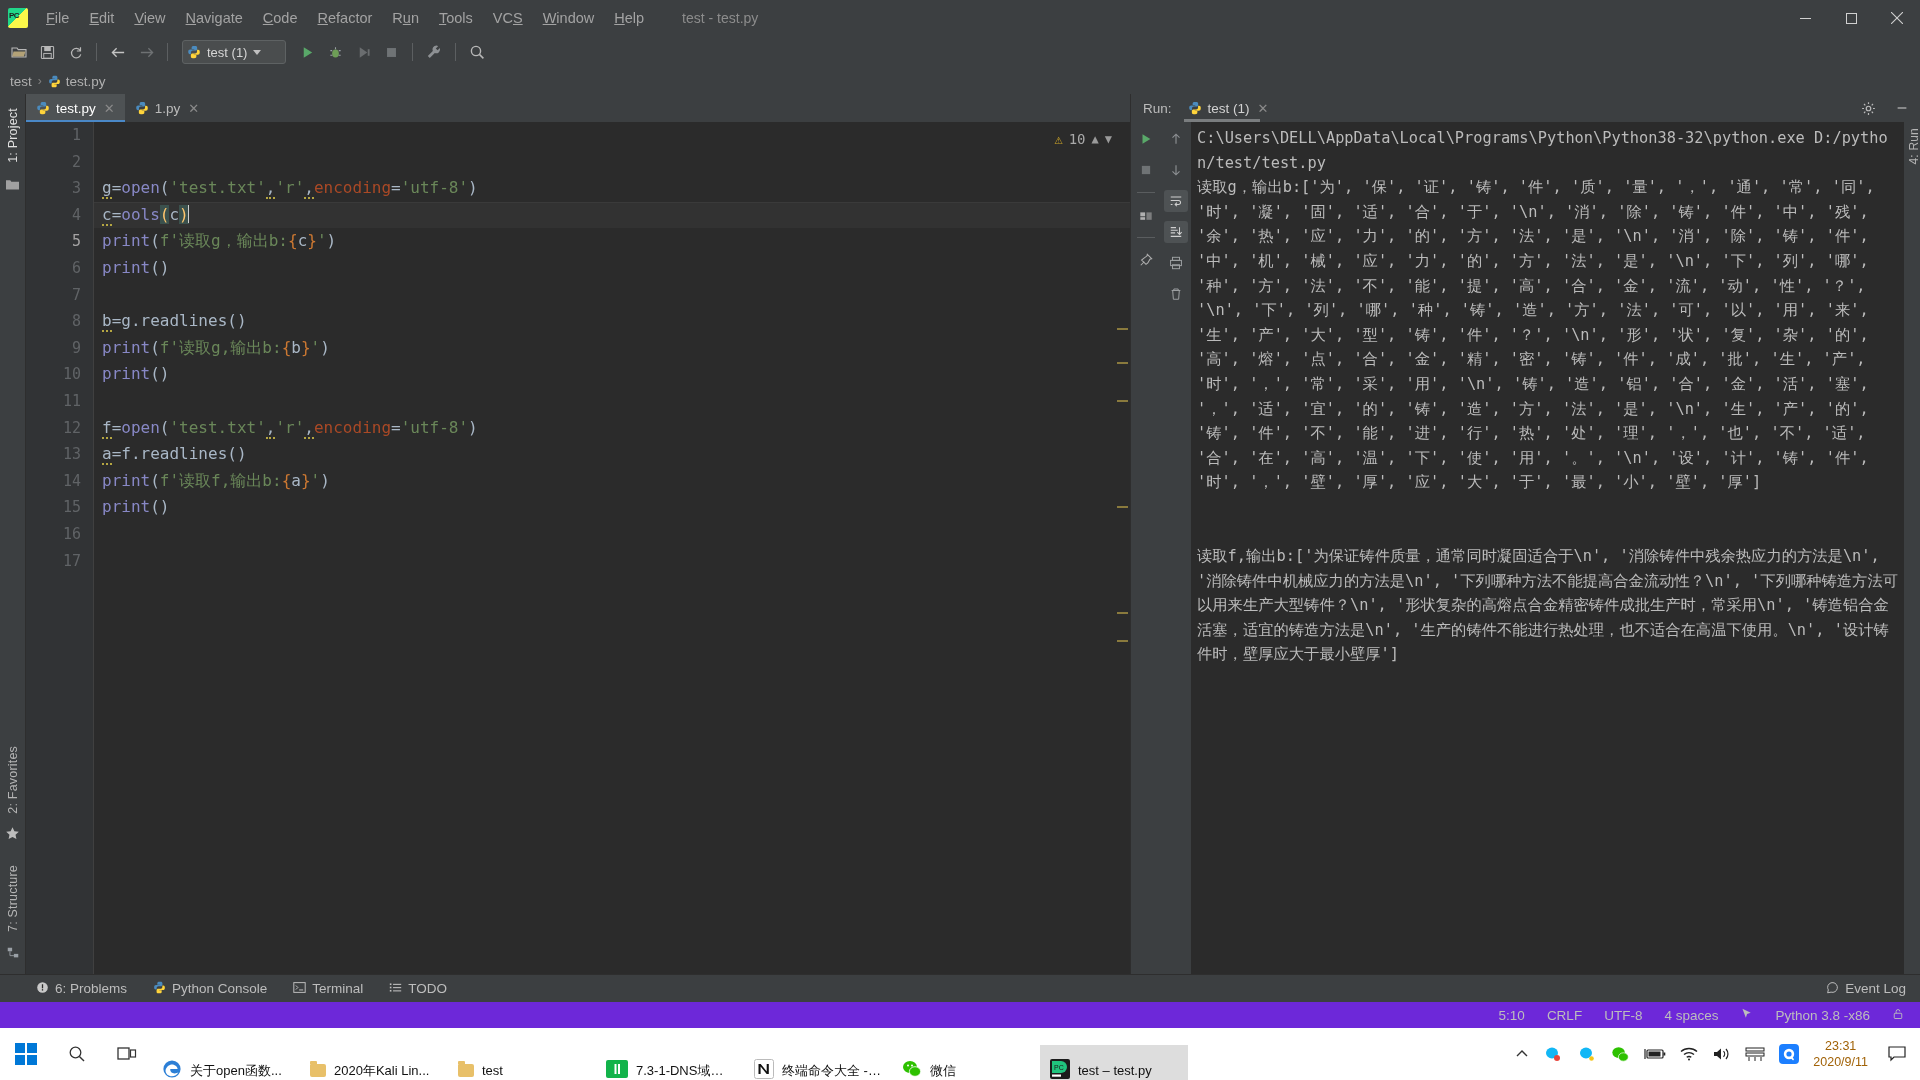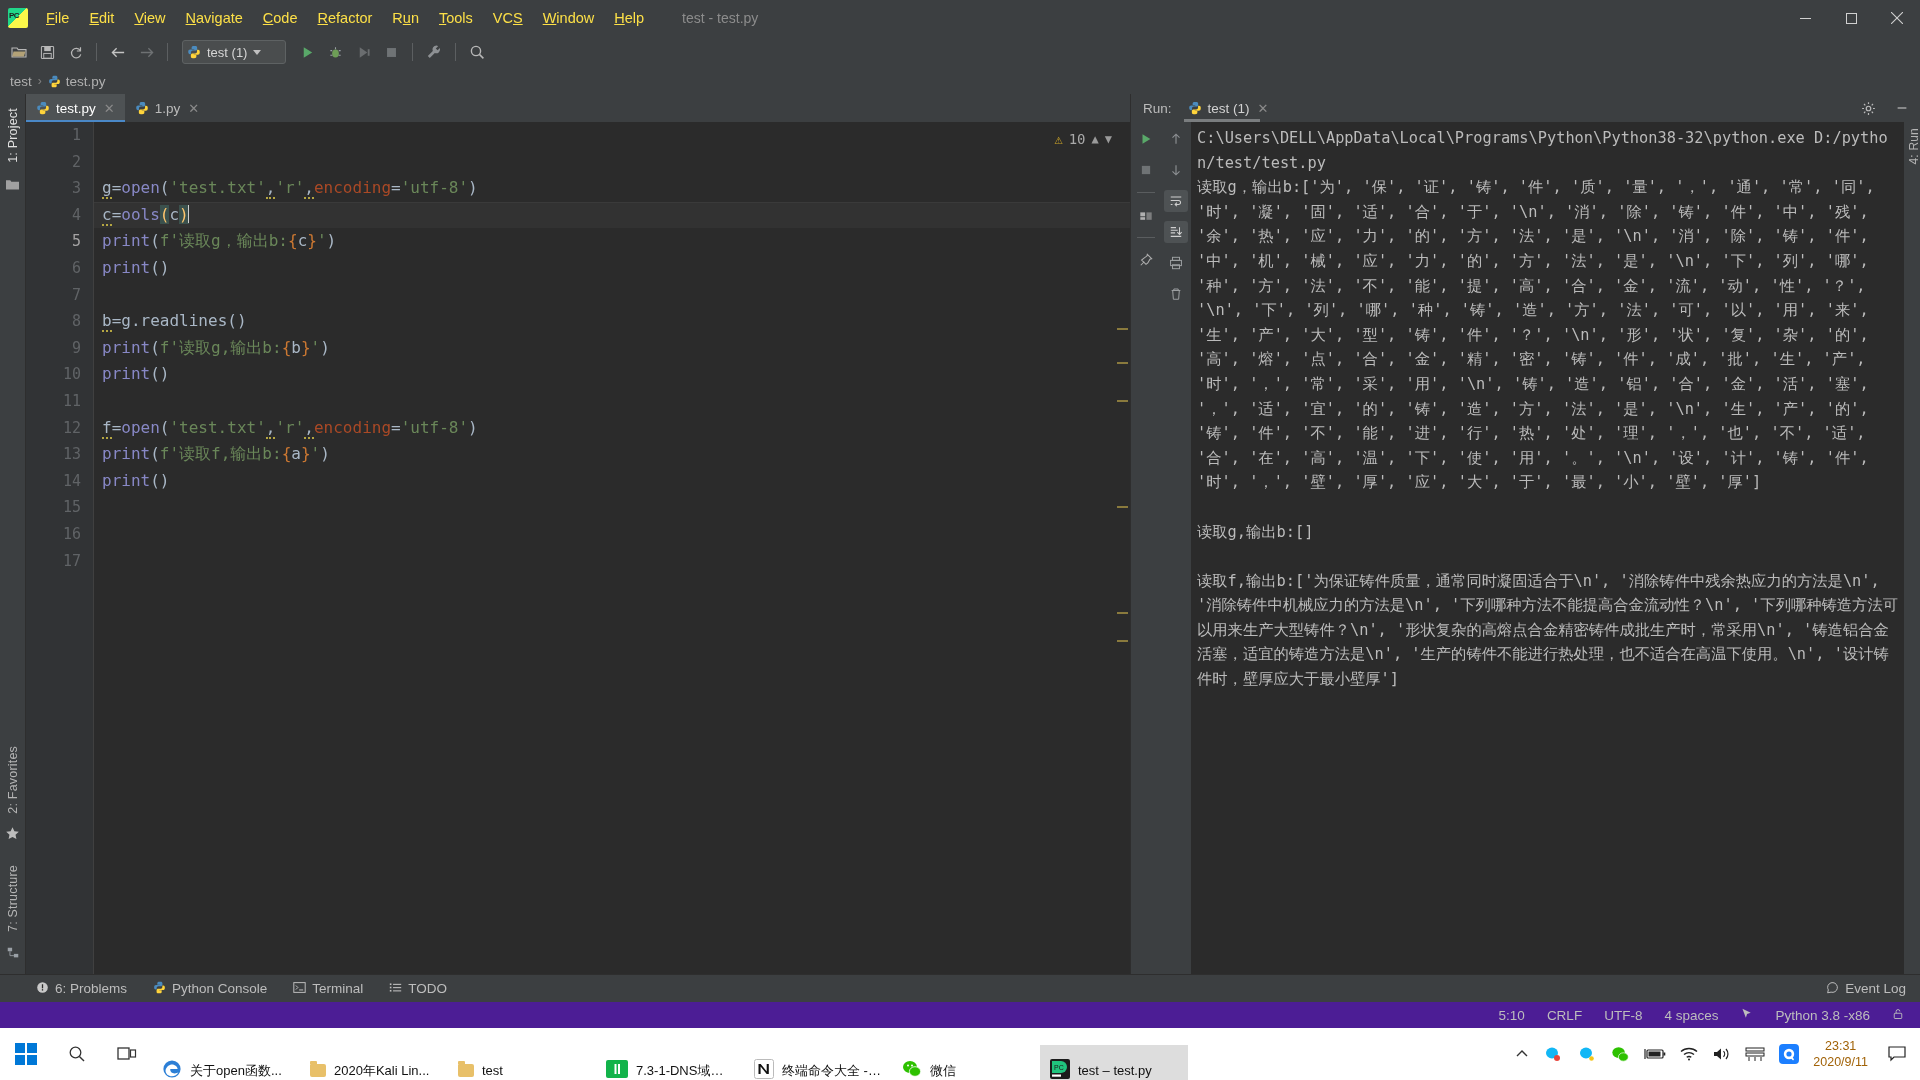--- a/index.html
+++ b/index.html
@@ -21,21 +21,21 @@
     width: 20px; height: 20px; margin: 0 8px 0 8px; border-radius: 2px;
     background: linear-gradient(135deg,#21d789 0%,#21d789 45%,#fcf84a 46%,#fcf84a 100%);
     position: relative; flex: 0 0 20px;
   }
   .pc-logo::after {
     content: "PC"; position: absolute; left: 1px; top: 3px;
     font-size: 8px; font-weight: bold; color: #1d1d1d; letter-spacing: -0.5px;
   }
   .menubar { display: flex; align-items: center; height: 100%; }
   .menu-item {
-    padding: 4px 10px; font-size: 14.5px; color: #fde047; cursor: default;
+    padding: 4px 10px; font-size: 14.5px; color: #a3a3a3; cursor: default;
     line-height: 18px;
   }
   .menu-item u { text-decoration: underline; }
   .win-title {
     font-size: 14px; color: #8c8c8c; margin-left: 28px; white-space: nowrap;
   }
   .win-controls {
     position: absolute; right: 0; top: 0; height: 36px; display: flex; align-items: center;
   }
   .win-btn {
@@ -187,21 +187,21 @@
   
   .bottombar {
     height: 28px; flex: 0 0 28px; background: #3c3f41; display: flex; align-items: center;
     padding-left: 36px; gap: 26px; border-top: 1px solid #2e2e2e; position: relative;
   }
   .bb-item { display: flex; align-items: center; gap: 6px; font-size: 13.5px; color: #bdbdbd; }
   .bb-right { position:absolute; right: 14px; display:flex; align-items:center; gap:6px; font-size:13.5px; color:#bdbdbd; }
 
   
   .statusbar {
-    height: 26px; flex: 0 0 26px; background: #4c1d95; display: flex; align-items: center;
+    height: 26px; flex: 0 0 26px; background: #6d28d9; display: flex; align-items: center;
     justify-content: flex-end; gap: 22px; padding-right: 16px; font-size: 13.5px; color: #bdbdbd;
   }
 
   
   .taskbar {
     height: 52px; flex: 0 0 52px; background: #ffffff; display: flex; align-items: center;
     position: relative;
   }
   .start-btn { width: 52px; height: 52px; display:flex; align-items:center; justify-content:center; }
   .tb-search { width: 50px; height: 52px; display:flex; align-items:center; justify-content:center; }
@@ -448,20 +448,21 @@
             <div class="code-line"><span class="tok-var squiggle">g</span><span class="tok-op">=</span><span class="tok-fn">open</span><span class="tok-brace">(</span><span class="tok-str">'test.txt'</span><span class="tok-op squiggle">,</span><span class="tok-str">'r'</span><span class="tok-op squiggle">,</span><span class="tok-kwarg">encoding</span><span class="tok-op">=</span><span class="tok-str">'utf-8'</span><span class="tok-brace">)</span></div>
             <div class="code-line highlight"><span class="tok-var squiggle">c</span><span class="tok-op">=</span><span class="tok-fn">ools</span><span class="sel-paren">(</span><span class="tok-var">c</span><span class="sel-paren">)</span><span class="caret-bar"></span></div>
             <div class="code-line"><span class="tok-fn">print</span><span class="tok-brace">(</span><span class="tok-str">f</span><span class="tok-str">'读取g，输出b:</span><span class="tok-fstr-brace">{</span><span class="tok-var">c</span><span class="tok-fstr-brace">}</span><span class="tok-str">'</span><span class="tok-brace">)</span></div>
             <div class="code-line"><span class="tok-fn">print</span><span class="tok-brace">()</span></div>
             <div class="code-line"></div>
             <div class="code-line"><span class="tok-var squiggle">b</span><span class="tok-op">=</span><span class="tok-var">g</span><span class="tok-op">.</span><span class="tok-var">readlines</span><span class="tok-brace">()</span></div>
             <div class="code-line"><span class="tok-fn">print</span><span class="tok-brace">(</span><span class="tok-str">f</span><span class="tok-str">'读取g,输出b:</span><span class="tok-fstr-brace">{</span><span class="tok-var">b</span><span class="tok-fstr-brace">}</span><span class="tok-str">'</span><span class="tok-brace">)</span></div>
             <div class="code-line"><span class="tok-fn">print</span><span class="tok-brace">()</span></div>
             <div class="code-line"></div>
             <div class="code-line"><span class="tok-var squiggle">f</span><span class="tok-op">=</span><span class="tok-fn">open</span><span class="tok-brace">(</span><span class="tok-str">'test.txt'</span><span class="tok-op squiggle">,</span><span class="tok-str">'r'</span><span class="tok-op squiggle">,</span><span class="tok-kwarg">encoding</span><span class="tok-op">=</span><span class="tok-str">'utf-8'</span><span class="tok-brace">)</span></div>
+            <div class="code-line"><span class="tok-var squiggle">a</span><span class="tok-op">=</span><span class="tok-var">f</span><span class="tok-op">.</span><span class="tok-var">readlines</span><span class="tok-brace">()</span></div>
             <div class="code-line"><span class="tok-fn">print</span><span class="tok-brace">(</span><span class="tok-str">f</span><span class="tok-str">'读取f,输出b:</span><span class="tok-fstr-brace">{</span><span class="tok-var">a</span><span class="tok-fstr-brace">}</span><span class="tok-str">'</span><span class="tok-brace">)</span></div>
             <div class="code-line"><span class="tok-fn">print</span><span class="tok-brace">()</span></div>
             <div class="code-line"></div>
           </div>
       </div>
     </div>
 
     <div class="runpanel">
       <div class="run-header">
         <span class="run-label">Run:</span>
@@ -549,21 +550,20 @@
           <span class="vt-btn">
             <svg width="14" height="14" viewBox="0 0 16 16">
                 <path d="M3 4h10M5.5 4V2.3h5V4M4.2 4l.8 10h6l.8-10" fill="none" stroke="#9fa2a4" stroke-width="1.1"></path>
               </svg>
           </span>
         </div>
         <div class="console" id="console">
             <div class="cline">C:\Users\DELL\AppData\Local\Programs\Python\Python38-32\python.exe D:/python/test/test.py</div>
             <div class="cline">读取g，输出b:['为', '保', '证', '铸', '件', '质', '量', '，', '通', '常', '同', '时', '凝', '固', '适', '合', '于', '\n', '消', '除', '铸', '件', '中', '残', '余', '热', '应', '力', '的', '方', '法', '是', '\n', '消', '除', '铸', '件', '中', '机', '械', '应', '力', '的', '方', '法', '是', '\n', '下', '列', '哪', '种', '方', '法', '不', '能', '提', '高', '合', '金', '流', '动', '性', '？', '\n', '下', '列', '哪', '种', '铸', '造', '方', '法', '可', '以', '用', '来', '生', '产', '大', '型', '铸', '件', '？', '\n', '形', '状', '复', '杂', '的', '高', '熔', '点', '合', '金', '精', '密', '铸', '件', '成', '批', '生', '产', '时', '，', '常', '采', '用', '\n', '铸', '造', '铝', '合', '金', '活', '塞', '，', '适', '宜', '的', '铸', '造', '方', '法', '是', '\n', '生', '产', '的', '铸', '件', '不', '能', '进', '行', '热', '处', '理', '，', '也', '不', '适', '合', '在', '高', '温', '下', '使', '用', '。', '\n', '设', '计', '铸', '件', '时', '，', '壁', '厚', '应', '大', '于', '最', '小', '壁', '厚']</div>
             <div class="cline blank"></div>
-            <div class="cline">读取g,输出b:[]</div>
             <div class="cline blank"></div>
             <div class="cline">读取f,输出b:['为保证铸件质量，通常同时凝固适合于\n', '消除铸件中残余热应力的方法是\n', '消除铸件中机械应力的方法是\n', '下列哪种方法不能提高合金流动性？\n', '下列哪种铸造方法可以用来生产大型铸件？\n', '形状复杂的高熔点合金精密铸件成批生产时，常采用\n', '铸造铝合金活塞，适宜的铸造方法是\n', '生产的铸件不能进行热处理，也不适合在高温下使用。\n', '设计铸件时，壁厚应大于最小壁厚']</div>
           </div>
         <div class="console-right-rail">
           <div class="vtab" style="font-size:12px;color:#b4b4b4;padding-top:4px">4: Run</div>
         </div>
       </div>
     </div>
   </div>
 

